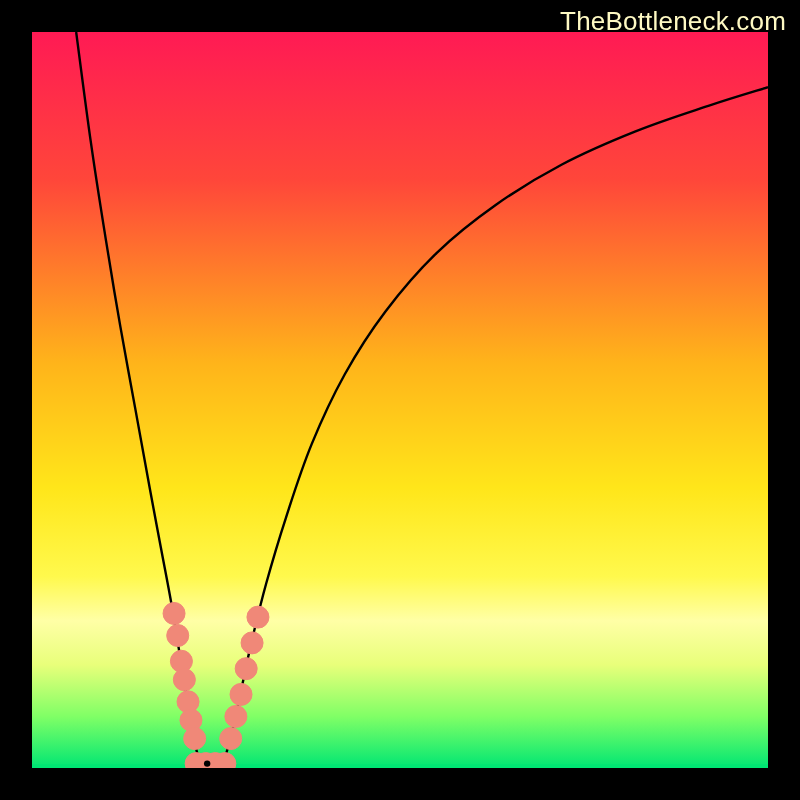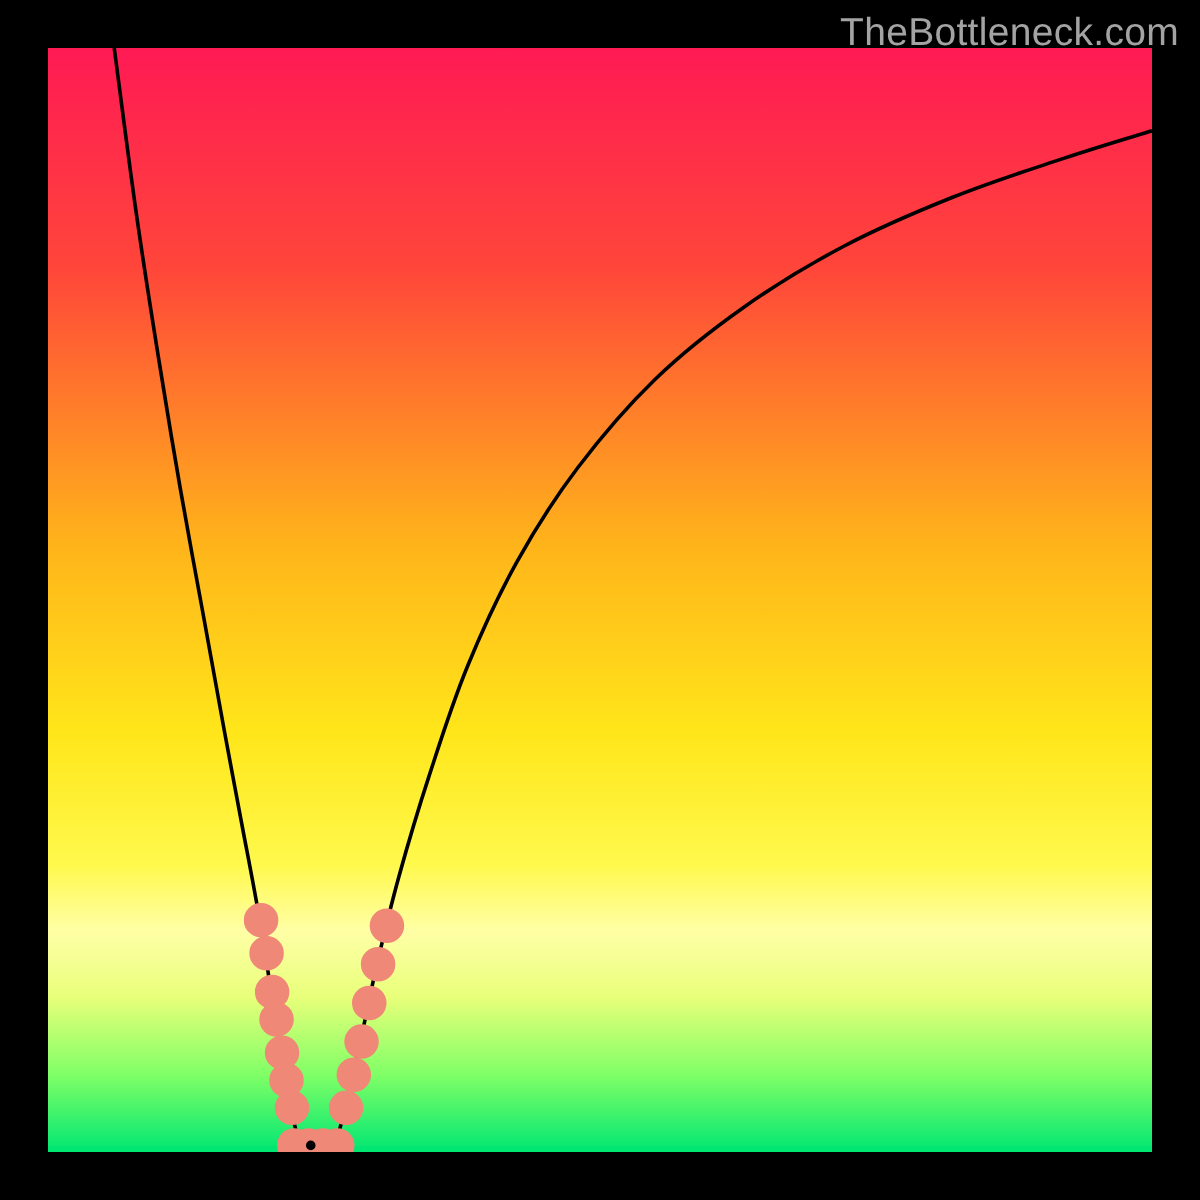--- a/index.html
+++ b/index.html
@@ -22,21 +22,21 @@
     left: 32px;
     top: 32px;
     width: 736px;
     height: 736px;
     overflow: hidden;
   }
   .watermark {
     position: absolute;
     top: 6px;
     right: 14px;
-    color: #a3a3a3;
+    color: #fef9c3;
     font-size: 26px;
     font-weight: 400;
     letter-spacing: 0.2px;
     user-select: none;
   }
   svg { display: block; }
 </style>
 </head>
 <body>
 

